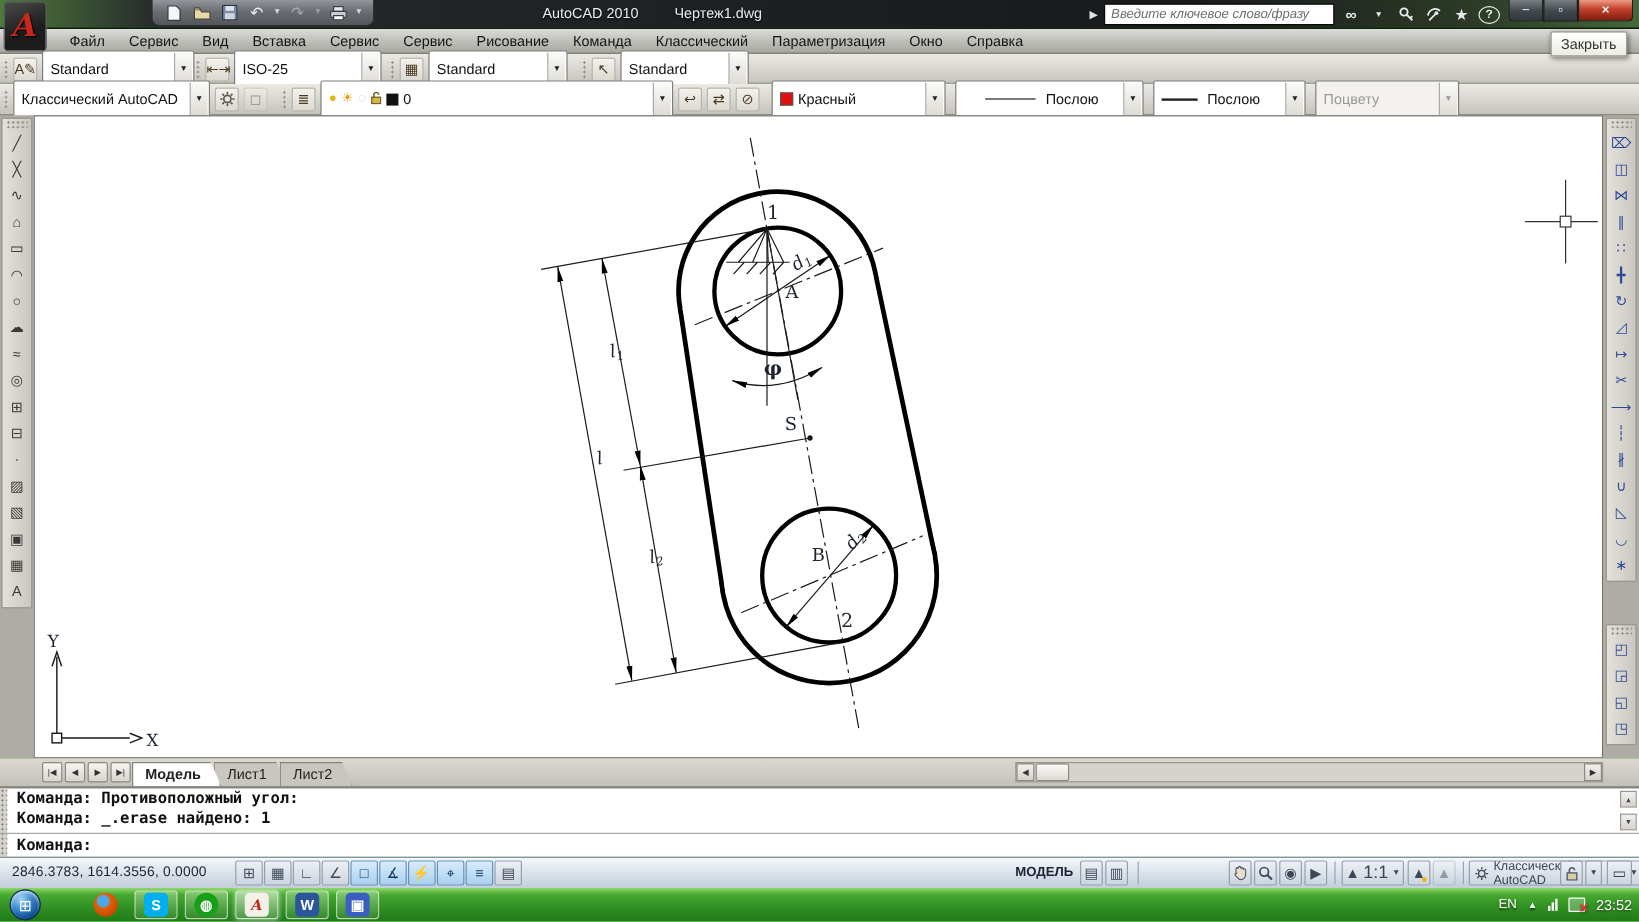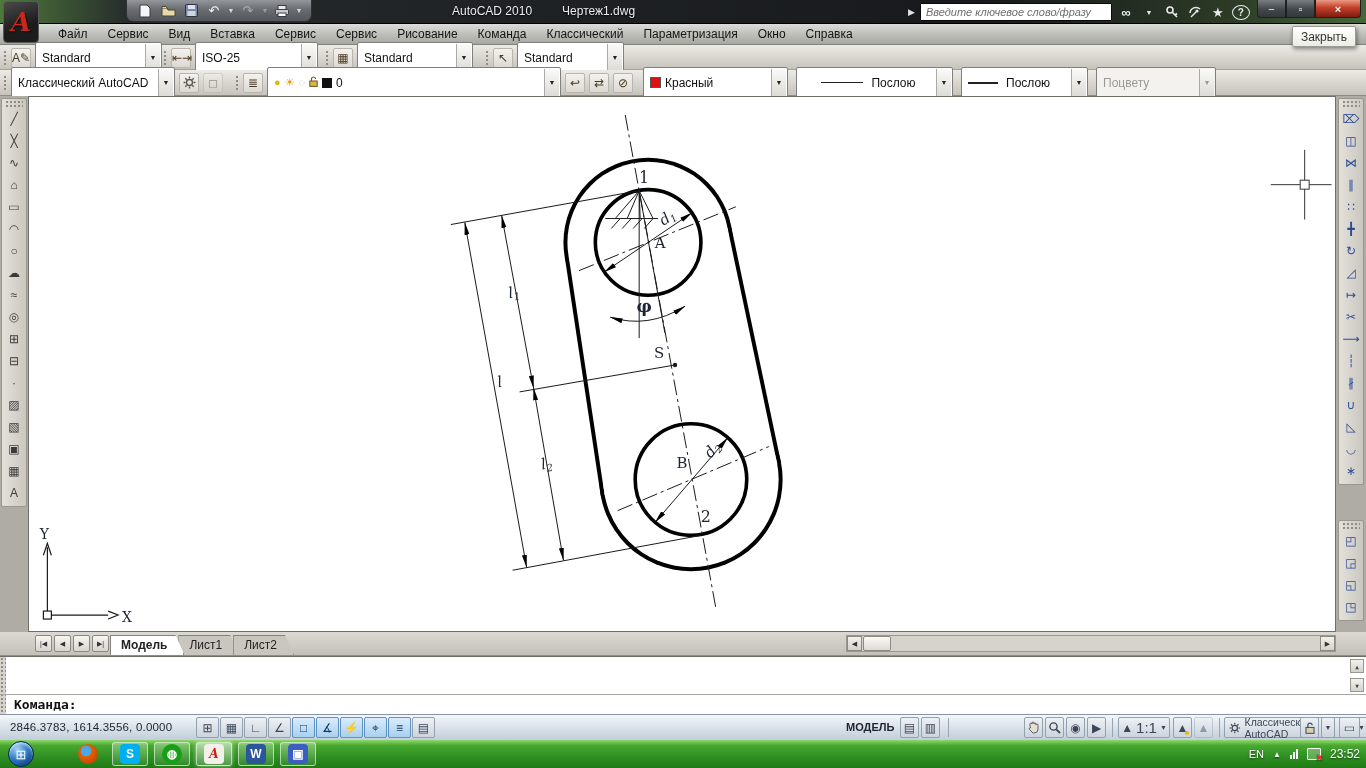--- a/index.html
+++ b/index.html
@@ -508,20 +508,22 @@
   <div class="tab">Лист2</div>
   <div id="tabscroll">
     <span class="sarr">◀</span>
     <span id="thumb"></span>
     <span class="sarr" style="margin-left:auto">▶</span>
   </div>
 </div>
 
 <div id="cmd">
   <div id="cmdgrip"></div>
+  <div class="cmdline">Команда: Противоположный угол:</div>
+  <div class="cmdline">Команда: _.erase найдено: 1</div>
   <div id="cmdsep"></div>
   <div id="cmdprompt">Команда:</div>
   <div id="cmdscroll">
     <span class="cmdarr">▲</span>
     <span class="cmdarr">▼</span>
   </div>
 </div>
 
 <div id="statusbar">
   <span id="coords">2846.3783, 1614.3556, 0.0000</span>

